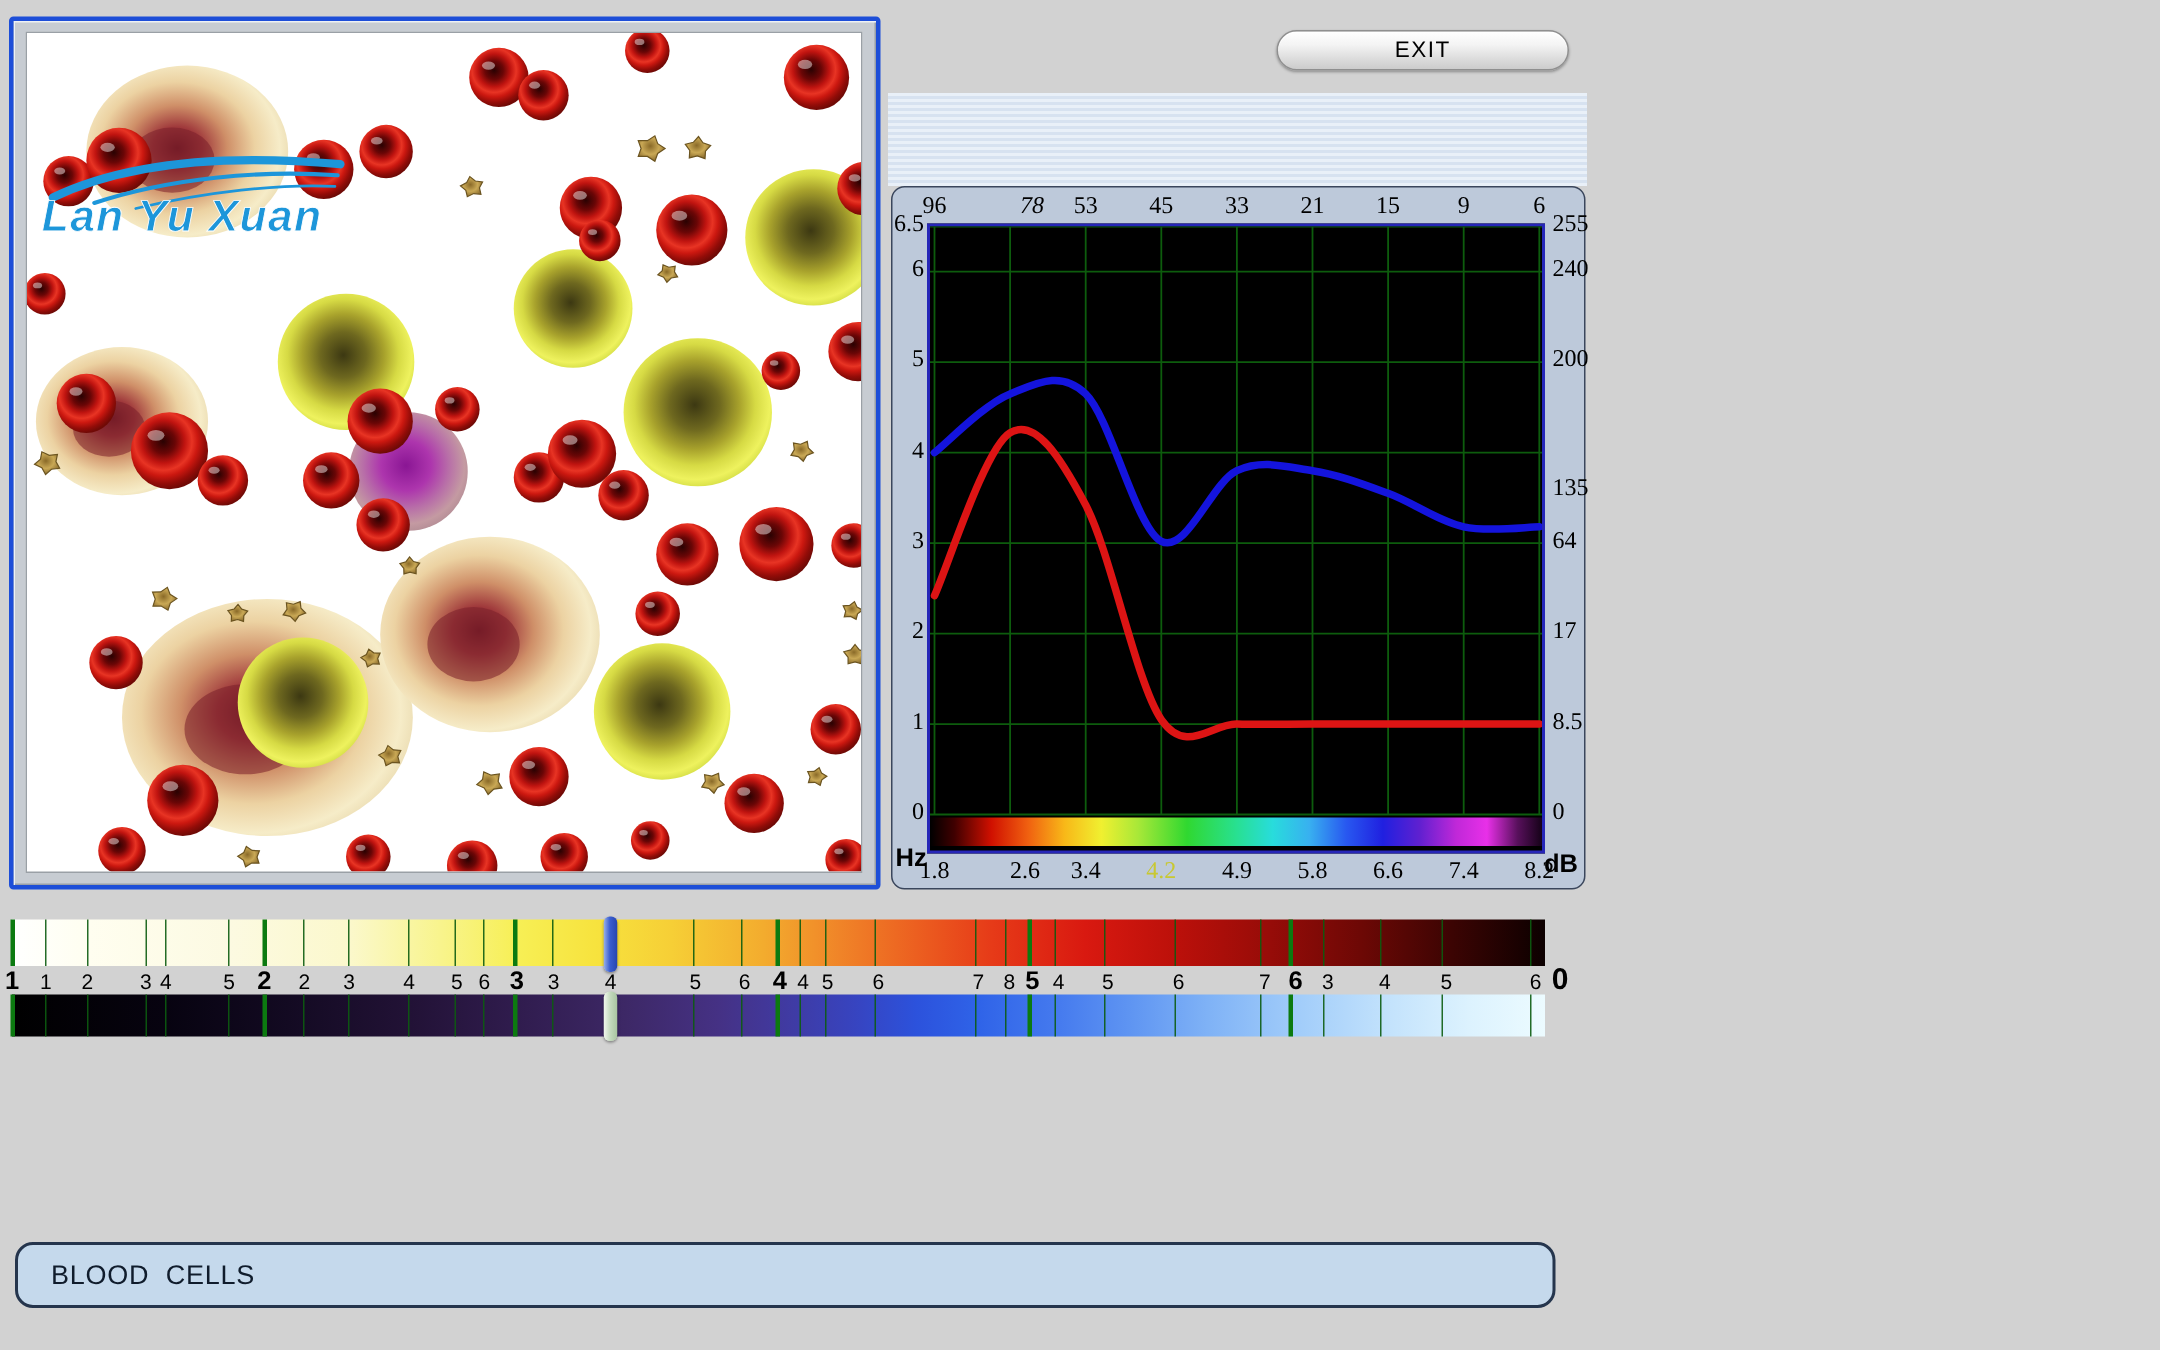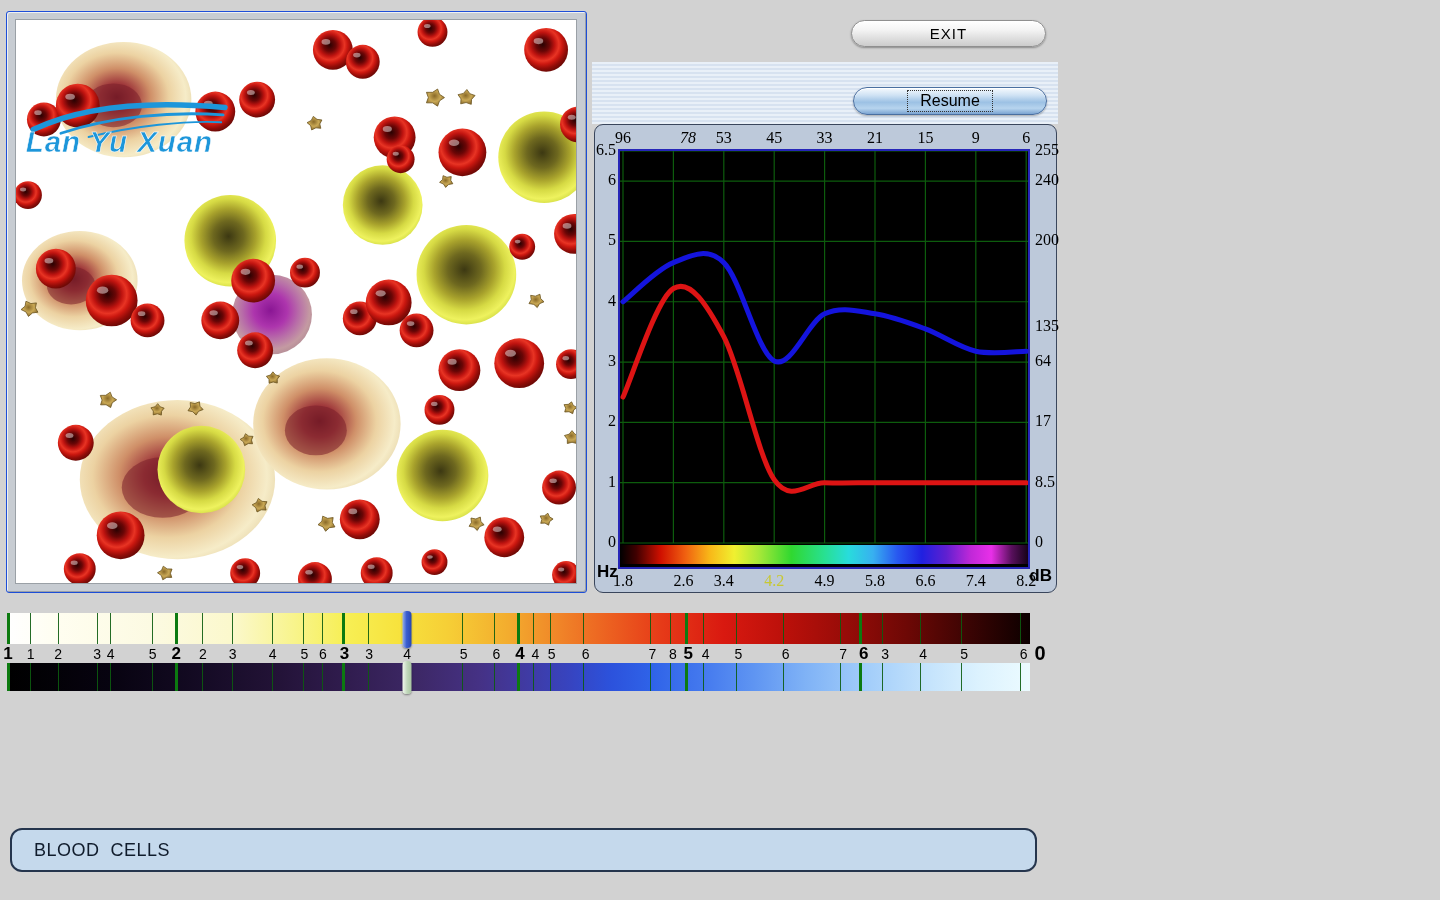--- a/index.html
+++ b/index.html
@@ -2,21 +2,21 @@
 <html><head>
 <meta charset="utf-8">
 <style>
   * { margin:0; padding:0; box-sizing:border-box; }
   html,body { width:1440px; height:900px; }
   body { font-family:"Liberation Sans", sans-serif; background:#d2d2d2; }
   .stage { position:relative; width:1440px; height:900px; background:#d2d2d2; overflow:hidden; }
 
   
   .specimen-frame { position:absolute; left:6px; top:11px; width:581px; height:582px;
-    background:#c7ccd2; border:1px solid #1d4ed8; border-radius:3px;
+    background:#c7ccd2; border:3px solid #1d4ed8; border-radius:3px;
     box-shadow: inset 1px 1px 0 #eef1f4, inset -1px -1px 0 #9aa0a8; }
   .specimen { position:absolute; left:8px; top:7px; right:9px; bottom:8px;
     background:#ffffff; border:1px solid #9aa0a6; overflow:hidden; }
   .specimen svg.cells { width:100%; height:100%; display:block; }
   .logo-wrap { position:absolute; left:8px; top:72px; width:216px; height:68px; }
 
   
   .btn { position:absolute; display:flex; align-items:center; justify-content:center;
     border-radius:14px; cursor:default; font-size:15px; color:#000; }
   .btn-exit { left:851px; top:20px; width:195px; height:27px;
@@ -242,23 +242,20 @@
           <text x="2" y="64" font-family="Liberation Sans, sans-serif" font-size="32" font-style="italic" font-weight="bold" fill="#1d96da" stroke="#ffffff" stroke-width="0.6" letter-spacing="1">Lan Yu Xuan</text>
         </svg>
       </div>
     </div>
   </div>
 
   <div class="btn btn-exit">
     <span>EXIT</span>
   </div>
   <div class="stripe-panel"></div>
-  <div class="btn btn-resume">
-    <span class="focus">Resume</span>
-  </div>
 
   <div class="chart-panel" id="chart-panel">
     <div class="plot">
       <svg id="plot-svg" width="408" height="416">
           <g stroke="#0d5c0d" stroke-width="1.2">
             <line x1="3" y1="0" x2="3" y2="392"></line>
             <line x1="53.4" y1="0" x2="53.4" y2="392"></line>
             <line x1="103.8" y1="0" x2="103.8" y2="392"></line>
             <line x1="154.2" y1="0" x2="154.2" y2="392"></line>
             <line x1="204.6" y1="0" x2="204.6" y2="392"></line>

